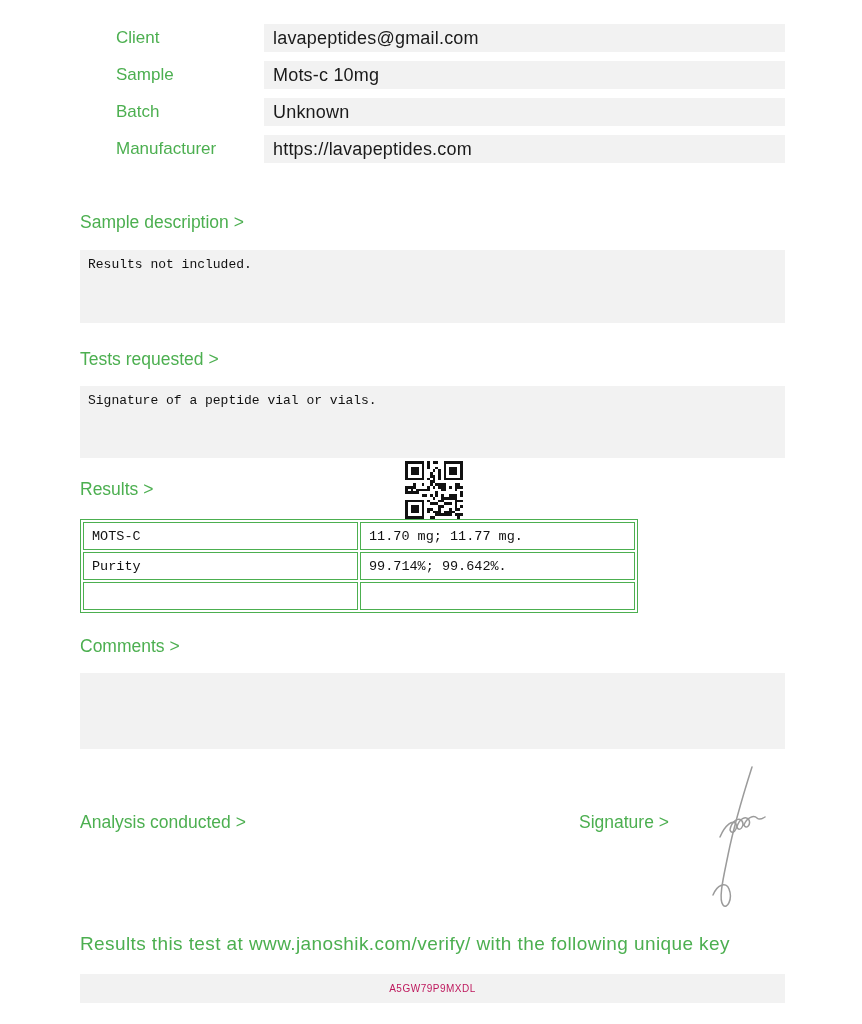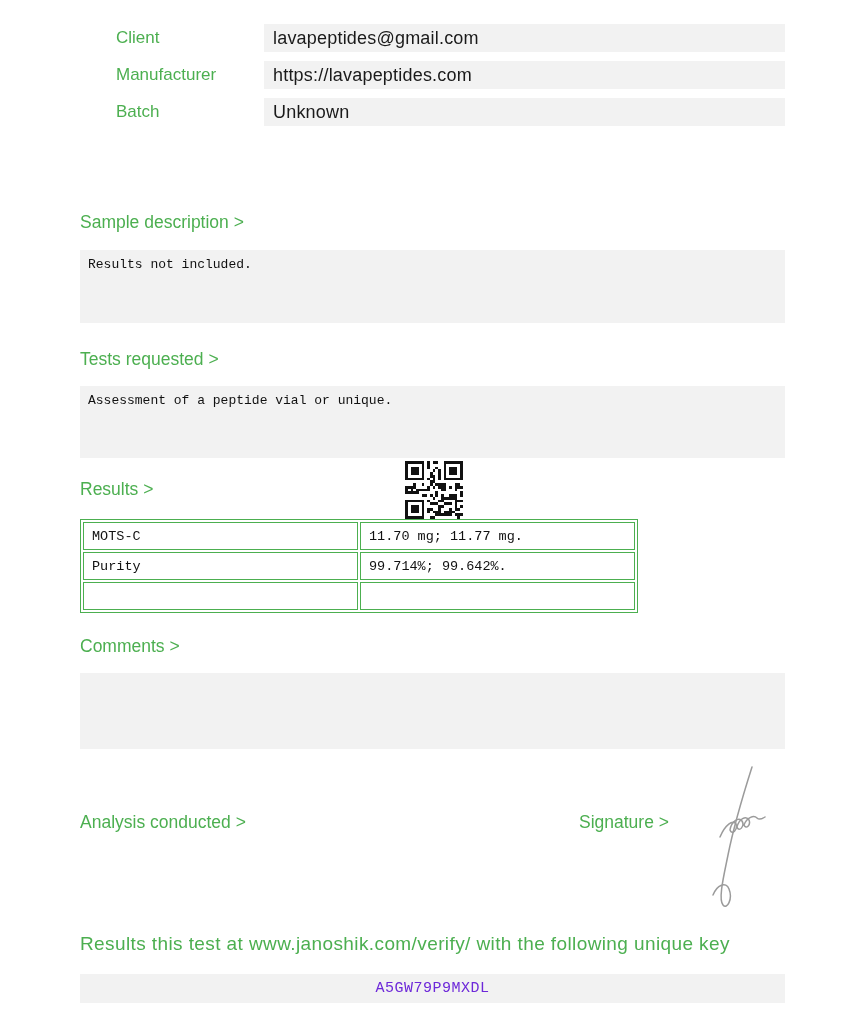--- a/index.html
+++ b/index.html
@@ -36,50 +36,54 @@
   .date-box{position:absolute;left:268px;top:809px;width:164px;height:30px;background:var(--box_bg);
     display:flex;align-items:center;padding-left:8px;font-size:21px;letter-spacing:1px;box-sizing:border-box;}
   .signature-label{position:absolute;left:579px;top:812px;color:var(--green);font-size:17.5px;white-space:nowrap;}
   .signature{position:absolute;left:698px;top:763px;width:78px;height:158px;}
   .signature svg{display:block;width:78px;height:158px;}
   
   .verify-line{position:absolute;left:80px;top:933px;width:705px;color:var(--green);
     font-size:19px;letter-spacing:.4px;white-space:nowrap;}
   .key-box{position:absolute;left:80px;top:974px;width:705px;height:29px;background:var(--box_bg);
     display:flex;align-items:center;justify-content:center;box-sizing:border-box;
-    font-family:Liberation Mono, monospace;font-size:15px;letter-spacing:.5px;color:#6d28d9;}
+    font-family:Liberation Sans, sans-serif;font-size:10px;letter-spacing:.5px;color:#be185d;}
 </style>
 </head>
 <body>
 
 <div class="page">
 
   <div class="meta">
     <div class="meta-row">
       <div class="meta-label">Client</div>
       <div class="meta-value">lavapeptides@gmail.com</div>
     </div>
     <div class="meta-row">
-      <div class="meta-label">Manufacturer</div>
-      <div class="meta-value">https://lavapeptides.com</div>
+      <div class="meta-label">Sample</div>
+      <div class="meta-value">Mots-c 10mg</div>
     </div>
     <div class="meta-row">
       <div class="meta-label">Batch</div>
       <div class="meta-value">Unknown</div>
     </div>
+    <div class="meta-row">
+      <div class="meta-label">Manufacturer</div>
+      <div class="meta-value">https://lavapeptides.com</div>
+    </div>
   </div>
 
   <div class="heading" style="top:211px;">Sample description &gt;</div>
   <div class="graybox" style="top:250px;height:59px;">
     <span>Results not included.</span>
   </div>
 
   <div class="heading" style="top:348px;">Tests requested &gt;</div>
   <div class="graybox" style="top:386px;height:58px;">
-    <span>Assessment of a peptide vial or unique.</span>
+    <span>Signature of a peptide vial or vials.</span>
   </div>
 
   <div class="qr">
     <svg viewBox="0 0 21 21" xmlns="http://www.w3.org/2000/svg" id="qr-svg">
         <rect x="0" y="0" width="1" height="1" fill="#111"></rect>
         <rect x="1" y="0" width="1" height="1" fill="#111"></rect>
         <rect x="2" y="0" width="1" height="1" fill="#111"></rect>
         <rect x="3" y="0" width="1" height="1" fill="#111"></rect>
         <rect x="4" y="0" width="1" height="1" fill="#111"></rect>
         <rect x="5" y="0" width="1" height="1" fill="#111"></rect>

